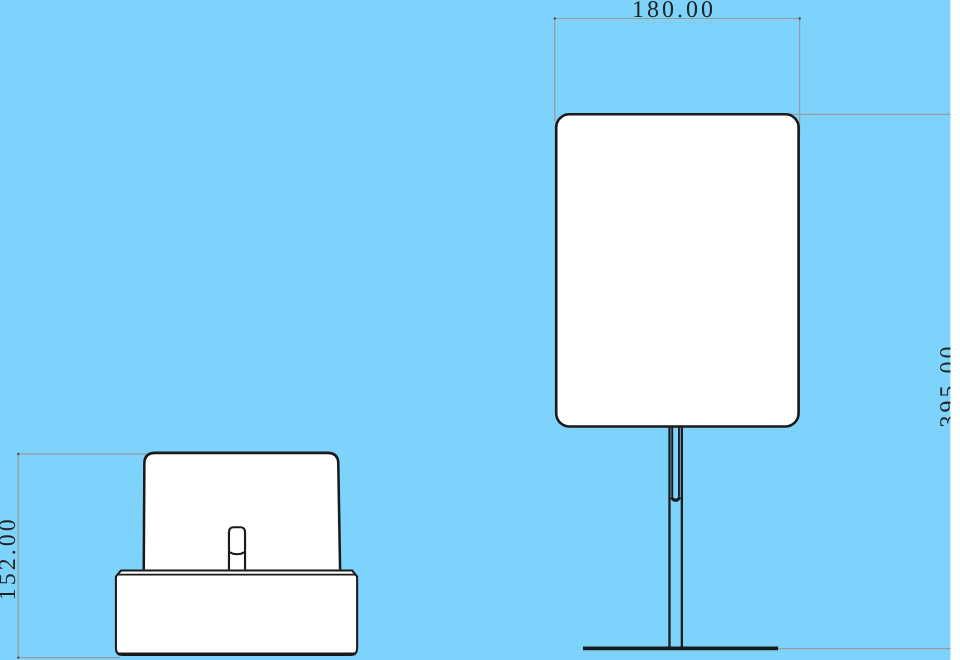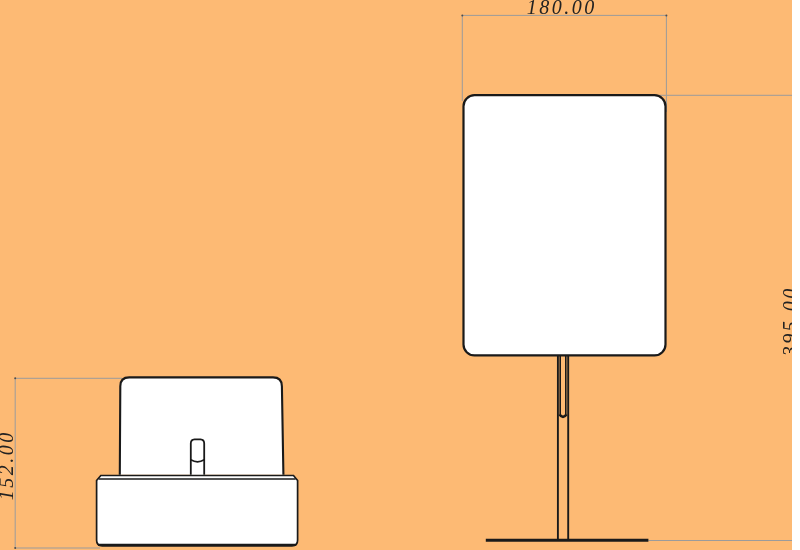--- a/index.html
+++ b/index.html
@@ -1,16 +1,16 @@
 <!DOCTYPE html>
 <html><head>
 <meta charset="utf-8">
 <style>
   html,body{margin:0;padding:0;background:#ffffff;}
-  #stage{position:relative;width:792px;height:550px;background:#fdba74;overflow:hidden;font-style:italic;}
+  #stage{position:relative;width:792px;height:550px;background:#7dd3fc;overflow:hidden;}
   svg{position:absolute;left:0;top:0;}
   text{font-family:"Liberation Serif", serif;fill:#222222;}
 </style>
 </head>
 <body>
 <div id="stage">
 <svg width="800" height="550" viewBox="0 0 800 550">
 
   <g stroke="#9b9b9b" stroke-width="1" fill="none">
 

